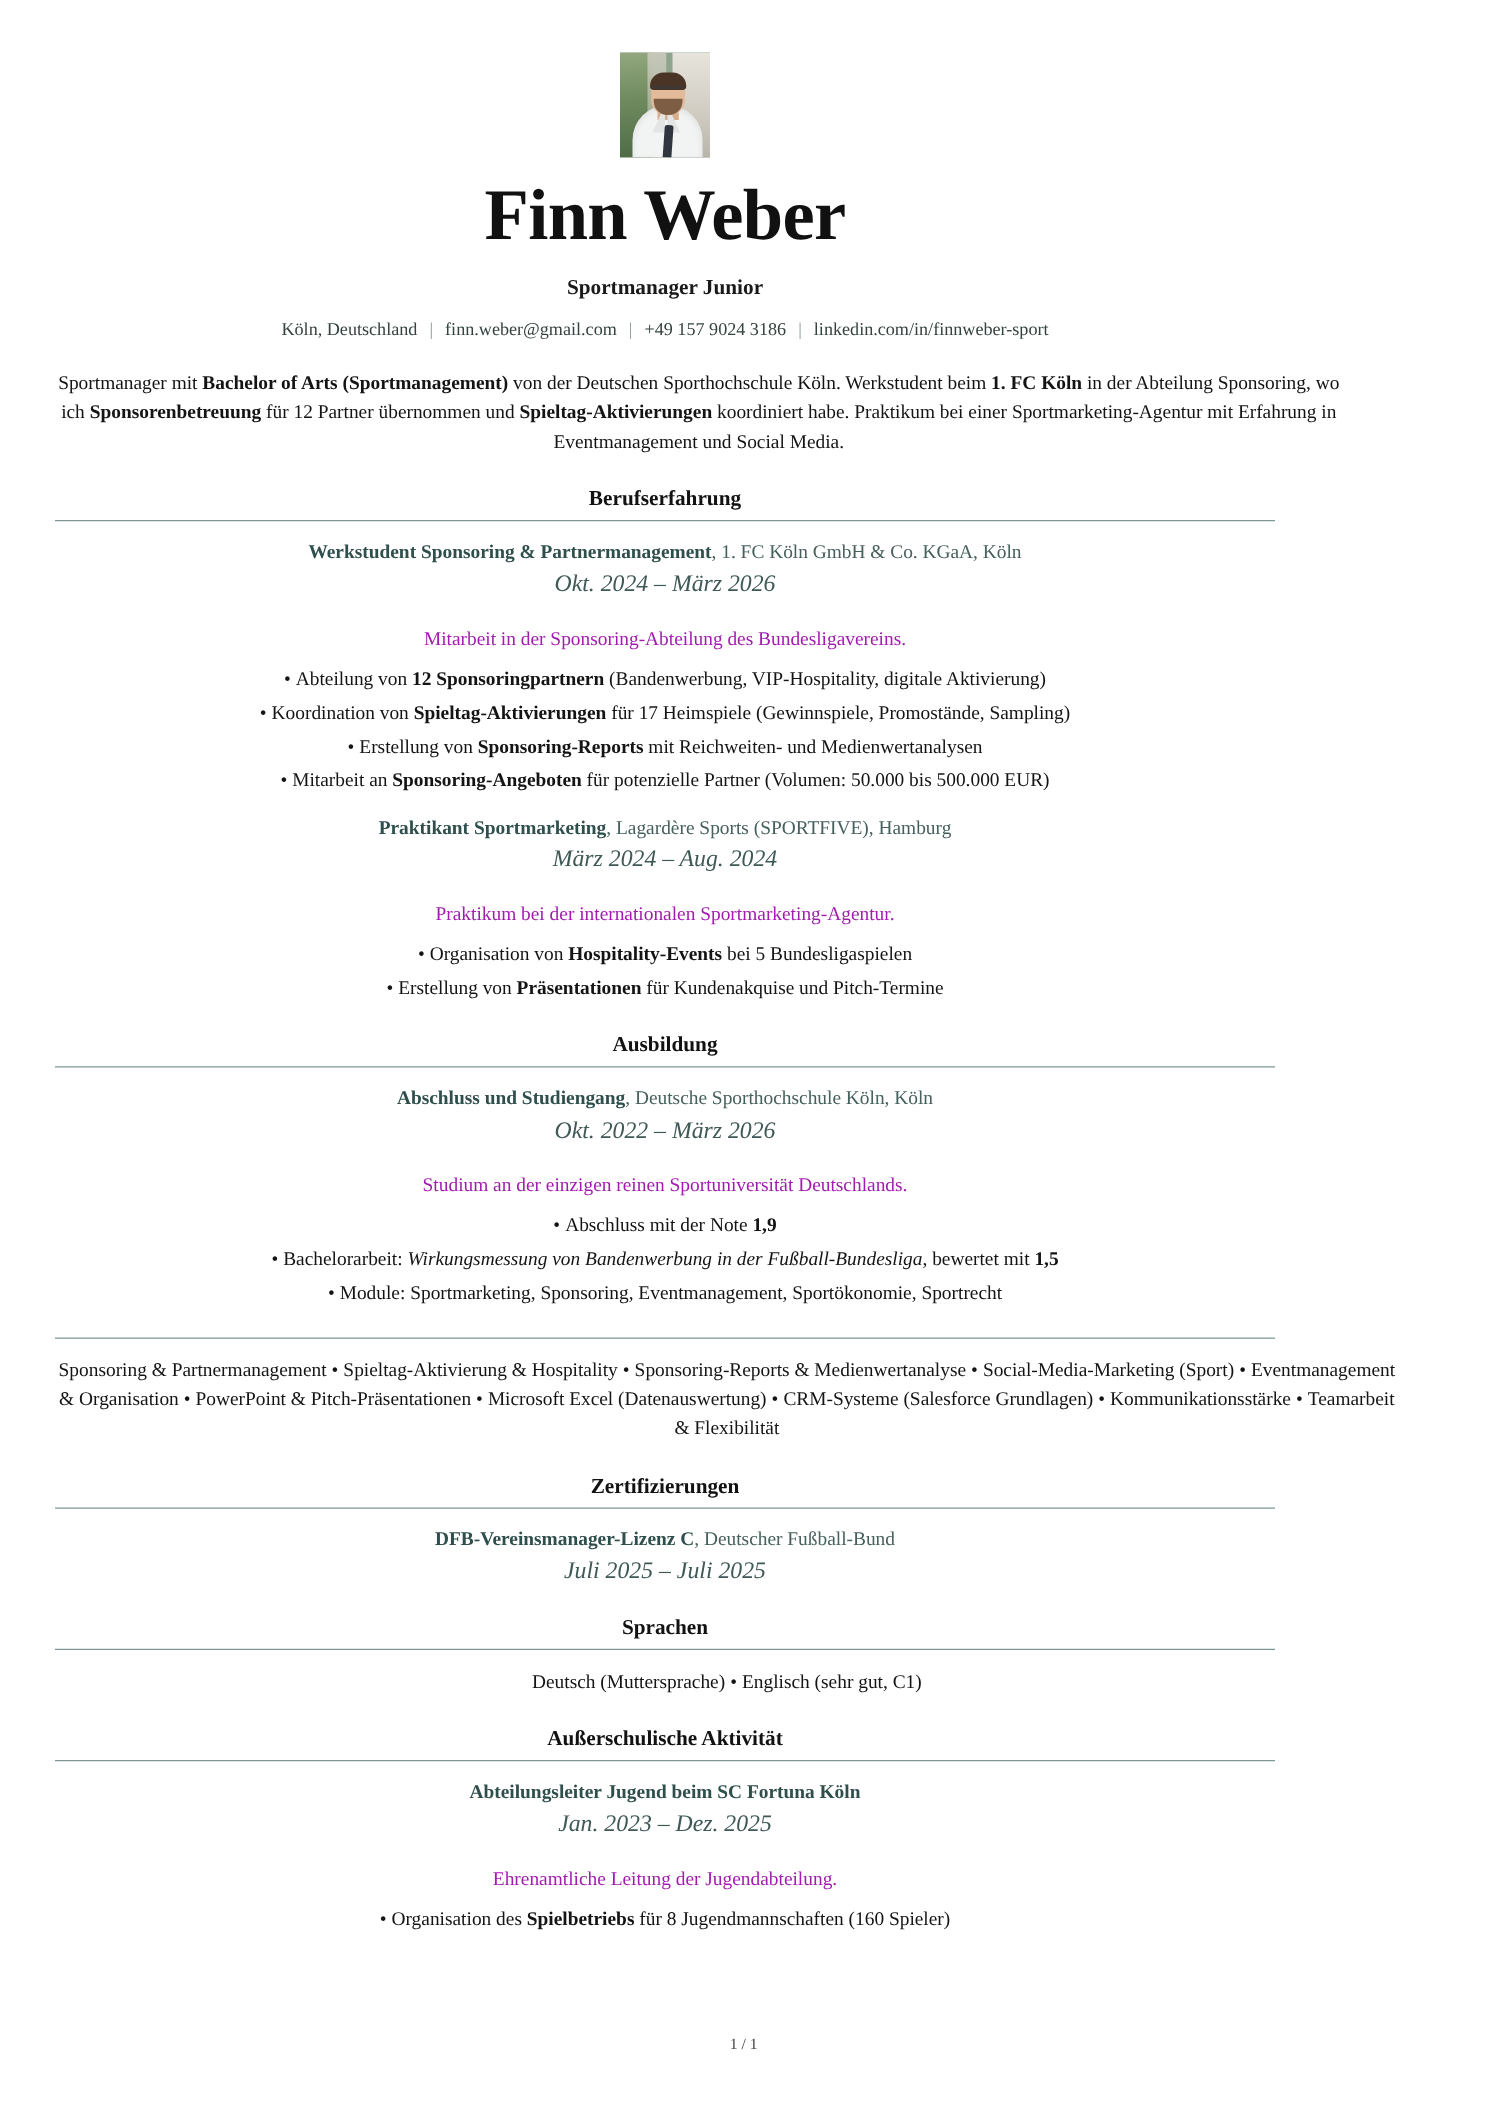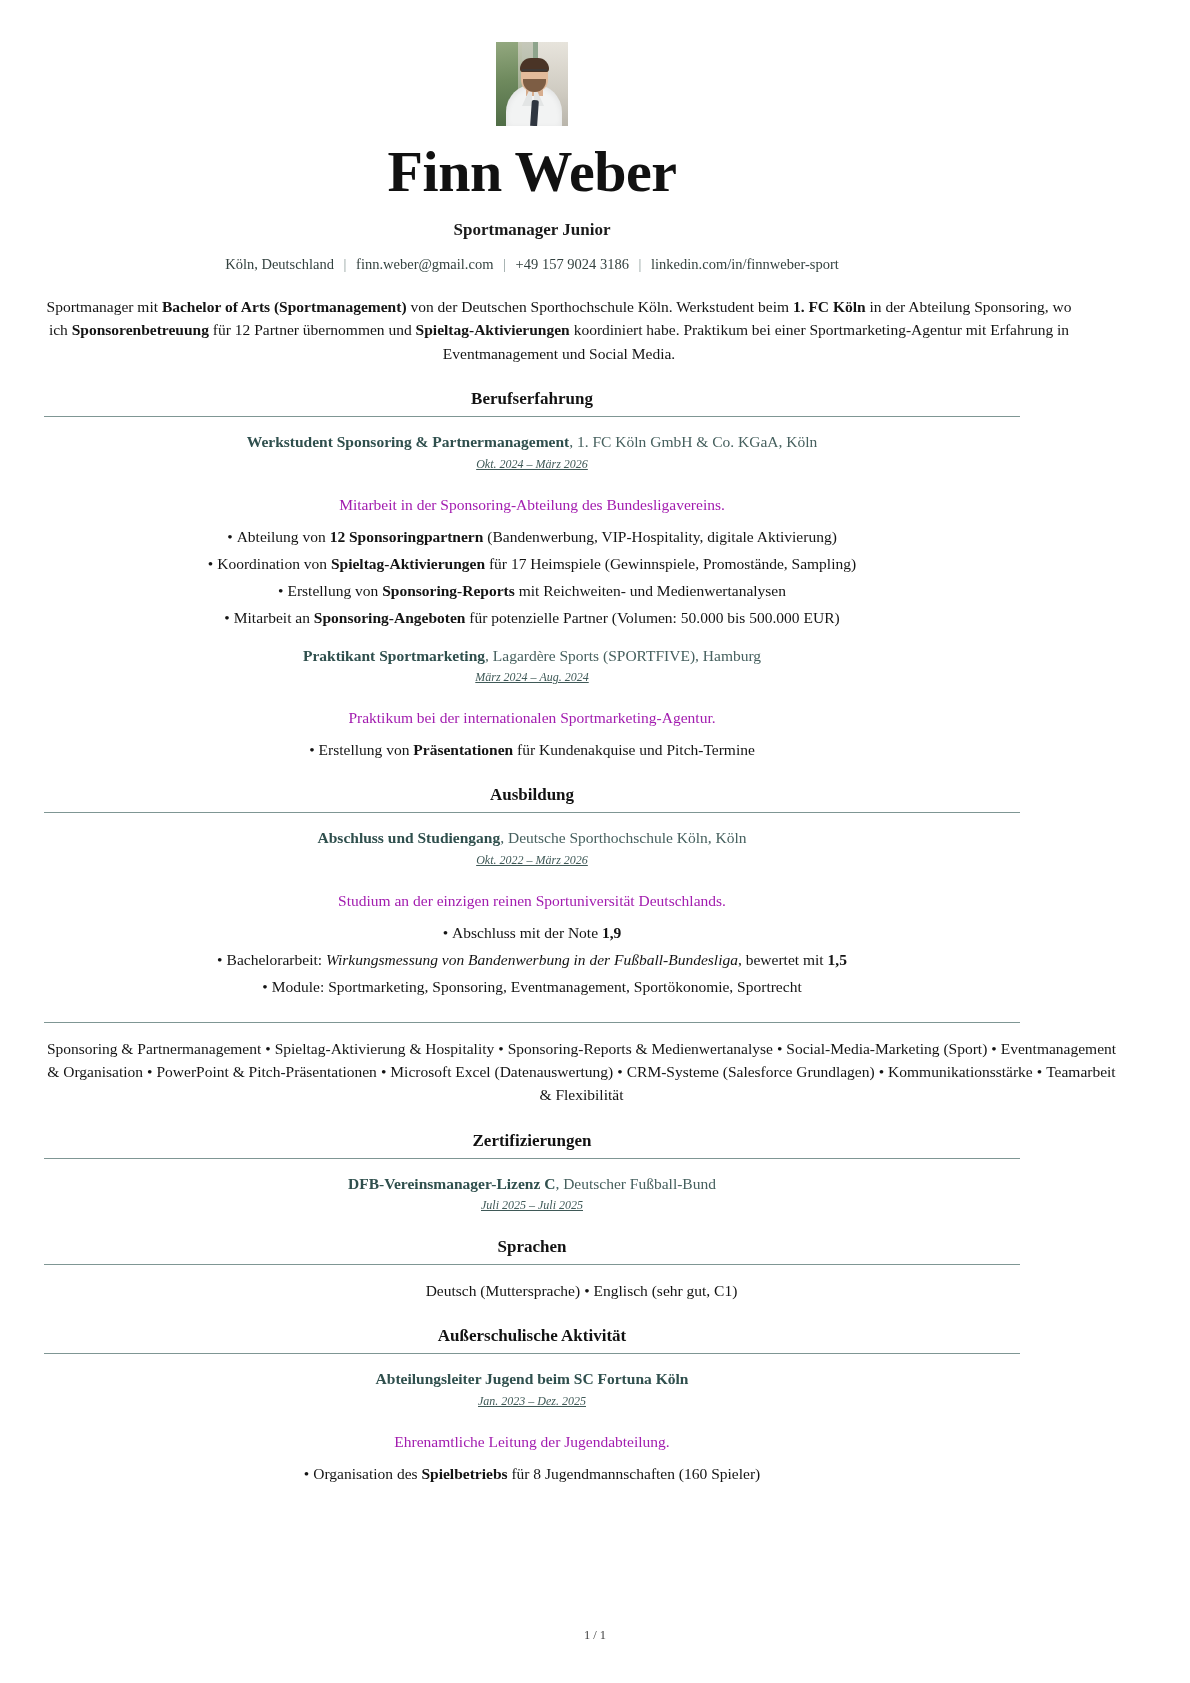--- a/index.html
+++ b/index.html
@@ -140,25 +140,24 @@
   .entry { margin-top: 16px; text-align: center; }
   .entry:first-of-type { margin-top: 2px; }
   .entry-head {
     font-size: 15.5px;
     color: #3e5b59;
     line-height: 1.45;
   }
   .entry-head .role { font-weight: 700; color: #2f4f4d; }
   .entry-head .org { font-weight: 400; color: #46605e; }
   .entry-dates {
-    font-size: 12px;
+    font-size: 19px;
     font-style: italic;
     color: #3f5957;
     margin-top: 3px;
-    text-decoration: underline;
   }
   .entry-desc {
     font-size: 15.5px;
     color: #a21caf;
     margin-top: 24px;
   }
   .bullets { margin-top: 12px; }
   .bullet {
     text-align: center;
     font-size: 15.5px;
@@ -242,20 +241,21 @@
             <div class="bullet"><span class="dot">•</span><span>Koordination von </span><b>Spieltag-Aktivierungen</b><span> für 17 Heimspiele (Gewinnspiele, Promostände, Sampling)</span></div>
             <div class="bullet"><span class="dot">•</span><span>Erstellung von </span><b>Sponsoring-Reports</b><span> mit Reichweiten- und Medienwertanalysen</span></div>
             <div class="bullet"><span class="dot">•</span><span>Mitarbeit an </span><b>Sponsoring-Angeboten</b><span> für potenzielle Partner (Volumen: 50.000 bis 500.000 EUR)</span></div>
           </div>
         </div>
         <div class="entry">
           <div class="entry-head"><span class="role">Praktikant Sportmarketing</span><span class="org">, Lagardère Sports (SPORTFIVE), Hamburg</span></div>
           <div class="entry-dates">März 2024 – Aug. 2024</div>
           <div class="entry-desc">Praktikum bei der internationalen Sportmarketing-Agentur.</div>
           <div class="bullets">
+            <div class="bullet"><span class="dot">•</span><span>Organisation von </span><b>Hospitality-Events</b><span> bei 5 Bundesligaspielen</span></div>
             <div class="bullet"><span class="dot">•</span><span>Erstellung von </span><b>Präsentationen</b><span> für Kundenakquise und Pitch-Termine</span></div>
           </div>
         </div>
       </div>
   </div>
 
   <div class="section">
     <div class="section-title">Ausbildung</div>
     <div class="rule"></div>
     <div id="education-entries">

